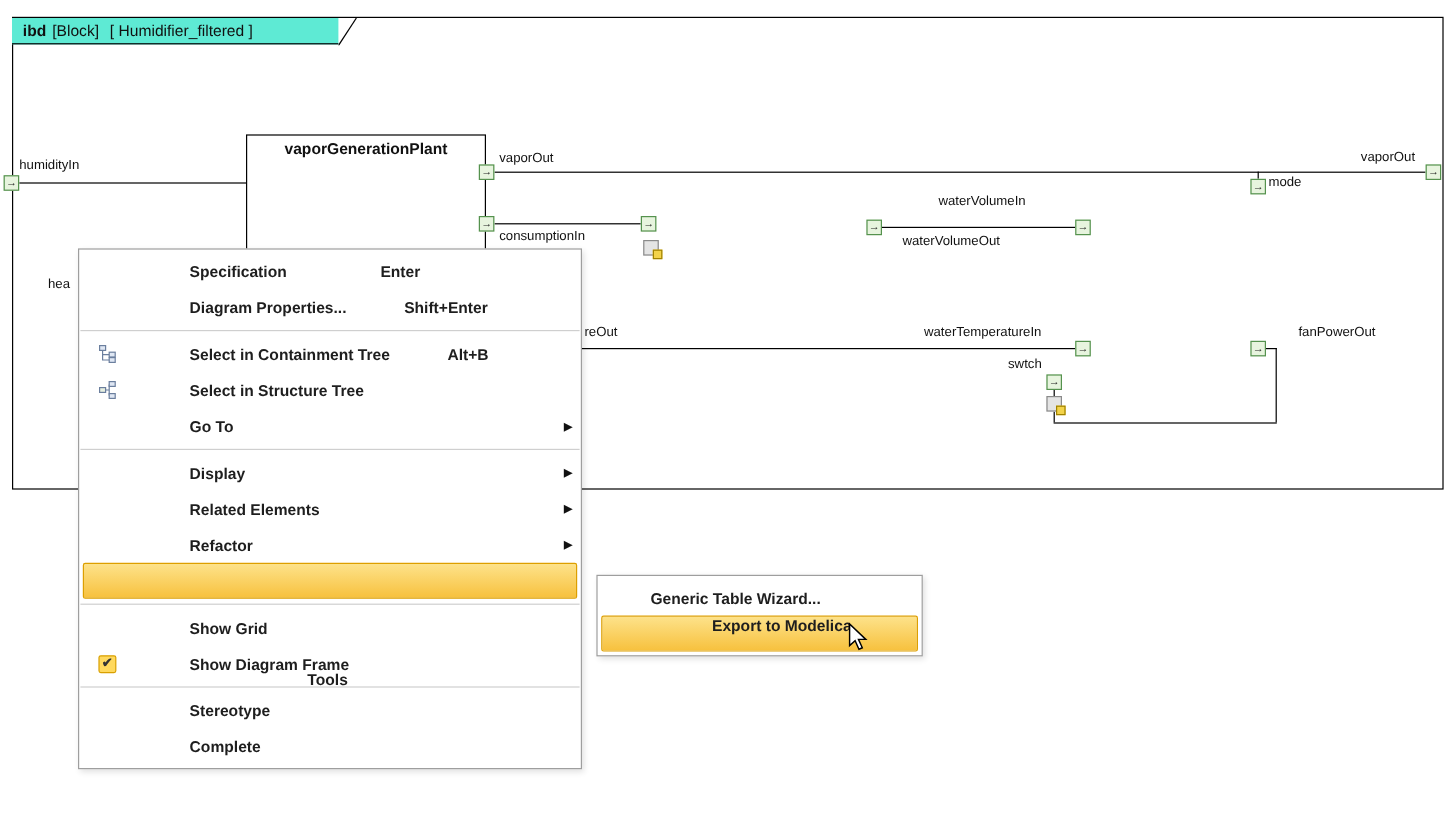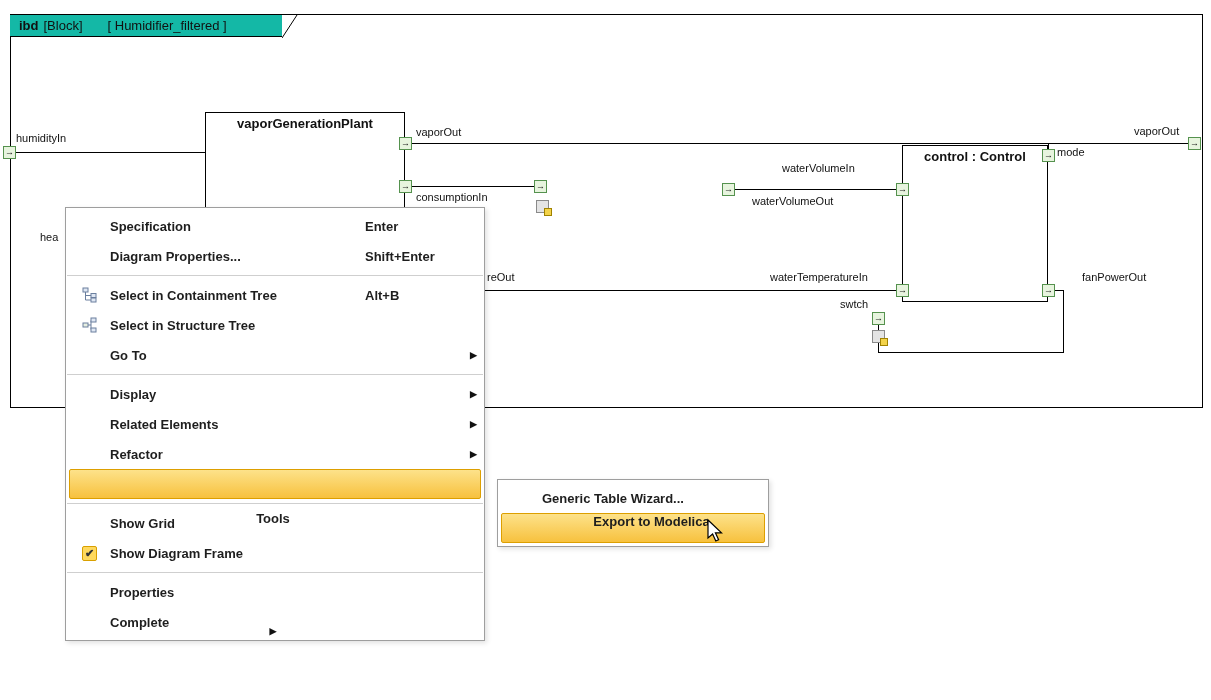--- a/index.html
+++ b/index.html
@@ -3,21 +3,21 @@
 <meta charset="utf-8">
 <style>
   html,body{margin:0;padding:0;background:#fff;}
   .stage{position:relative;width:1211px;height:700px;background:#fff;overflow:hidden;
          font-family:"Liberation Sans",sans-serif;color:#111;}
   
   .frame{position:absolute;left:10px;top:14px;width:1193px;height:394px;
          border:1px solid #000;box-sizing:border-box;background:#fff;}
   .frame-tab{position:absolute;left:10px;top:15px;width:272px;height:22px;
              border-bottom:1px solid #000;display:flex;align-items:center;gap:5px;
-             padding-left:9px;font-size:13px;box-sizing:border-box;background:#14b8a6;}
+             padding-left:9px;font-size:13px;box-sizing:border-box;background:#5eead4;}
   .frame-tab b{font-weight:bold;}
   .tab-slant{position:absolute;left:282px;top:15px;}
   
   .hl{position:absolute;height:1px;background:#000;}
   .vl{position:absolute;width:1px;background:#000;}
   
   .block{position:absolute;border:1px solid #000;box-sizing:border-box;background:#fff;}
   .block-name{font-weight:bold;font-size:13px;text-align:center;padding-top:3px;white-space:nowrap;}
   
   .port{position:absolute;width:13px;height:13px;box-sizing:border-box;
@@ -27,21 +27,21 @@
   
   .dlabel{position:absolute;font-size:11px;white-space:nowrap;color:#111;}
   
   .nc{position:absolute;width:11px;height:11px;border:1px solid #8a8a8a;background:#e4e4e4;z-index:3;}
   .nc::after{content:"";position:absolute;right:-4px;bottom:-4px;width:6px;height:6px;
              border:1px solid #a08200;background:#f3d34a;}
   
   .menu{position:absolute;background:#fff;border:1px solid #9e9e9e;box-sizing:border-box;
         padding:3px 0;z-index:10;box-shadow:2px 2px 5px rgba(0,0,0,.12);}
   .menu-row{display:flex;align-items:center;height:30px;margin:0 3px;padding-right:4px;
-            box-sizing:border-box;font-size:13px;font-weight:bold;color:#1e1e1e;}
+            box-sizing:border-box;font-size:13px;font-weight:bold;color:#1e1e1e;gap:48px;}
   .mi-icon{flex:0 0 41px;display:flex;justify-content:center;align-items:center;}
   .mi-label{flex:1;white-space:nowrap;}
   .mi-short{flex:0 0 100px;white-space:nowrap;}
   .mi-arrow{flex:0 0 12px;font-size:9px;text-align:right;color:#111;}
   .menu-sep{height:1px;background:#cfcfcf;margin:4px 1px;}
   .hl-row{background:linear-gradient(#fde28a,#f7c13e);border:1px solid #dd9f00;border-radius:2px;flex-direction:column;}
   .check{width:15px;height:15px;box-sizing:border-box;background:#ffd95e;border:1px solid #d9a000;
          border-radius:2px;font-size:11px;line-height:13px;text-align:center;color:#333;}
   .submenu{z-index:11;}
   .sm-label{margin-left:41px;flex:1;white-space:nowrap;}
@@ -49,31 +49,28 @@
 </style>
 </head>
 <body>
 
 <div class="stage">
 
   <div class="frame"></div>
   <div class="frame-tab">
     <b>ibd</b>
     <span>[Block]</span>
-    <span style="margin-left:20px">[ Humidifier_filtered ]</span>
+    <span style="margin-left:4px">[ Humidifier_filtered ]</span>
   </div>
   <svg class="tab-slant" width="16" height="23">
     <line x1="0" y1="23" x2="15" y2="0" stroke="#000" stroke-width="1"></line>
   </svg>
 
   <div class="block" style="left:205px;top:112px;width:200px;height:190px">
     <div class="block-name">vaporGenerationPlant</div>
-  </div>
-  <div class="block" style="left:902px;top:145px;width:146px;height:157px">
-    <div class="block-name">control : Control</div>
   </div>
 
   <div class="hl" style="left:16px;top:152px;width:189px"></div>
   <div class="hl" style="left:412px;top:143px;width:776px"></div>
   <div class="vl" style="left:1048px;top:143px;height:6px"></div>
   <div class="hl" style="left:412px;top:186px;width:122px"></div>
   <div class="hl" style="left:735px;top:189px;width:161px"></div>
   <div class="hl" style="left:485px;top:290px;width:411px"></div>
   <div class="hl" style="left:1055px;top:290px;width:9px"></div>
   <div class="vl" style="left:1063px;top:290px;height:62px"></div>
@@ -213,21 +210,21 @@
       <span class="mi-icon">
           <span class="check">✔</span>
         </span>
       <span class="mi-label">Show Diagram Frame</span>
       <span class="mi-short"></span>
       <span class="mi-arrow"></span>
     </div>
     <div class="menu-sep"></div>
     <div class="menu-row">
       <span class="mi-icon"></span>
-      <span class="mi-label">Properties</span>
+      <span class="mi-label">Stereotype</span>
       <span class="mi-short"></span>
       <span class="mi-arrow"></span>
     </div>
     <div class="menu-row">
       <span class="mi-icon"></span>
       <span class="mi-label">Complete</span>
       <span class="mi-short"></span>
       <span class="mi-arrow"></span>
     </div>
   </div>

